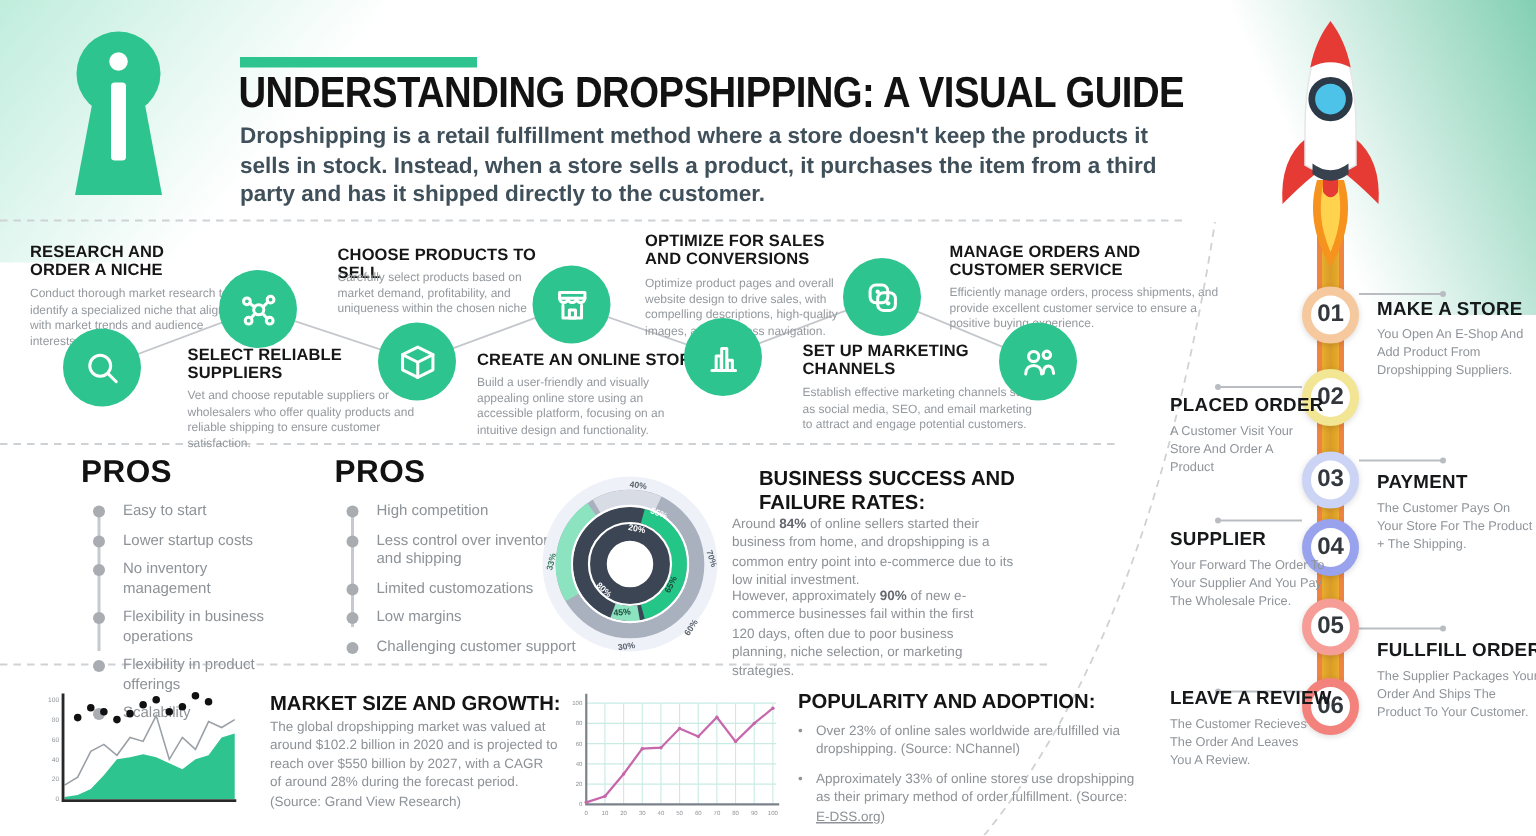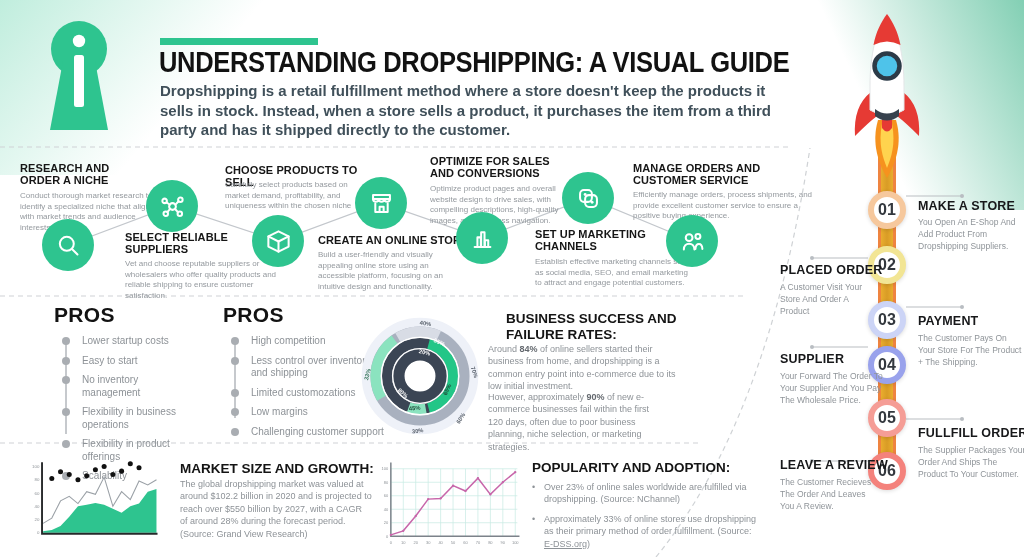--- a/index.html
+++ b/index.html
@@ -159,22 +159,22 @@
         <circle cx="9" cy="8.6" r="3"></circle>
         <path d="M4.3 19 c0-3.3 2.1-5.1 4.7-5.1 s4.7 1.8 4.7 5.1"></path>
         <circle cx="16.8" cy="7.6" r="2.2"></circle>
         <path d="M14.6 18.6 c.2-2.9 1.5-4.4 3.1-4.4 s2.9 1.5 3.1 4.4"></path>
       </svg>
   </div>
 
   <div class="abs bigh" style="left:54px;top:303px">PROS</div>
   <div class="abs rail" style="left:65px;top:340px;height:94px"></div>
   <div class="abs plist" style="left:58px;top:335px;width:140px">
+    <div>Easy to start</div>
     <div>Lower startup costs</div>
-    <div>Easy to start</div>
     <div>No inventory management</div>
     <div>Flexibility in business operations</div>
     <div>Flexibility in product offerings</div>
     <div>Scalability</div>
   </div>
   <div class="abs bigh" style="left:223px;top:303px">PROS</div>
   <div class="abs rail" style="left:234px;top:340px;height:78px"></div>
   <div class="abs plist" style="left:227px;top:335px;width:160px">
     <div>High competition</div>
     <div>Less control over inventory and shipping</div>

